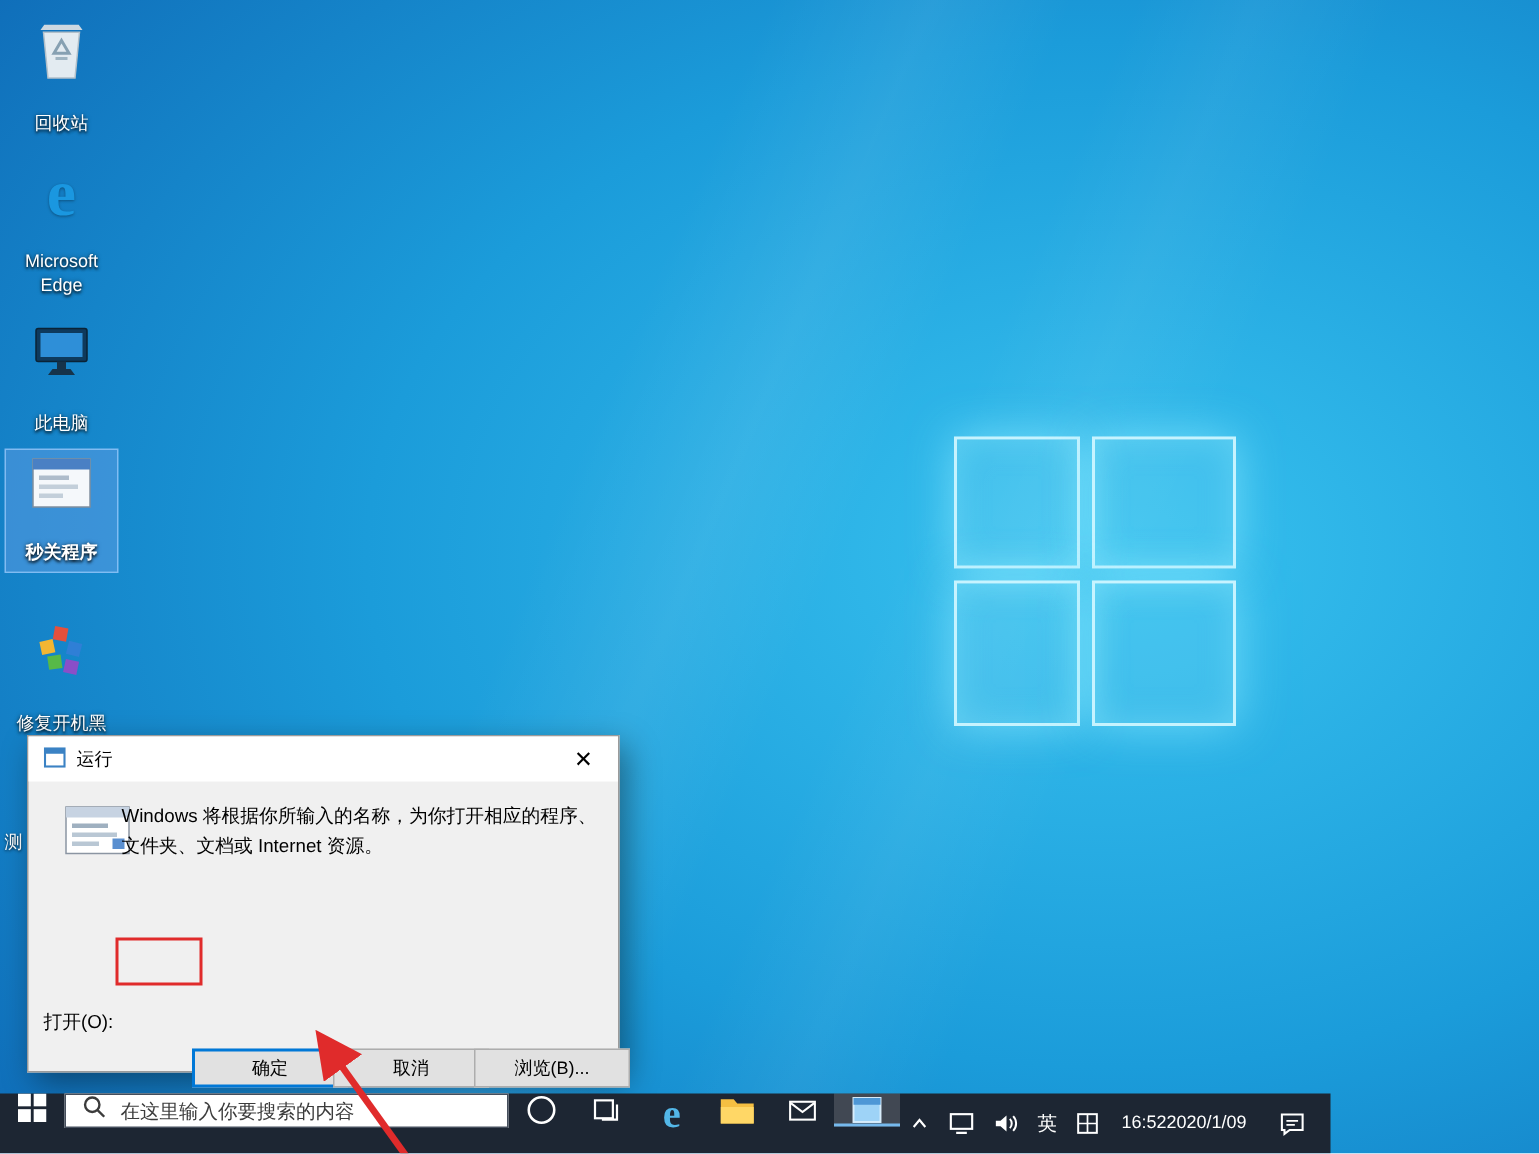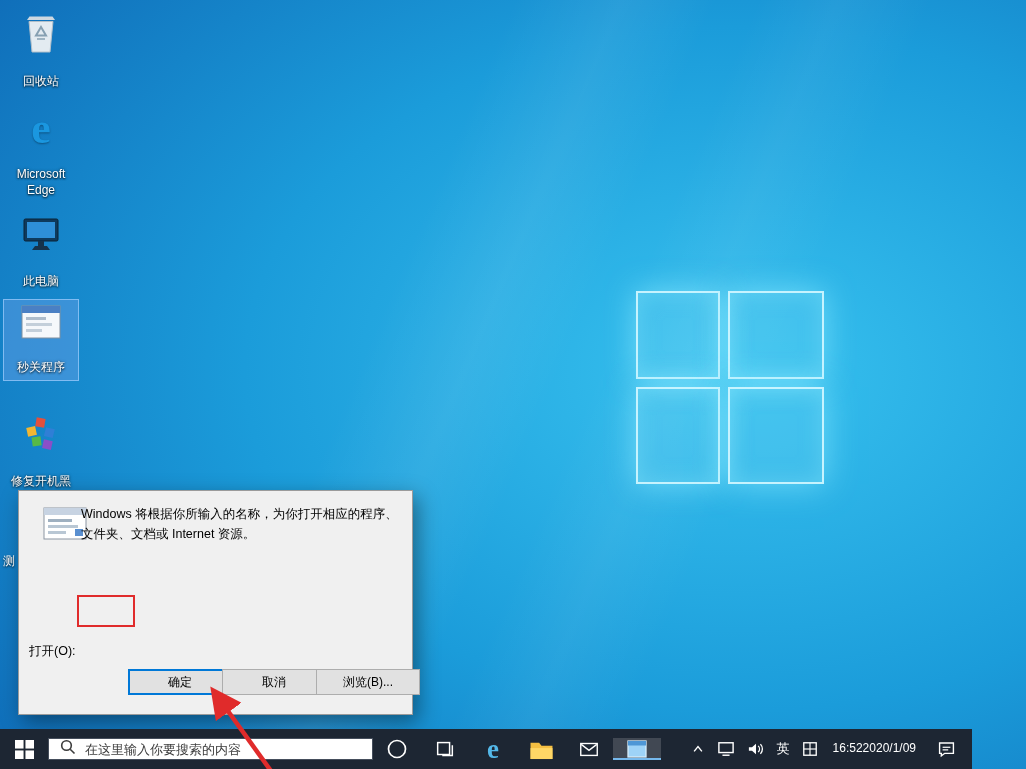--- a/index.html
+++ b/index.html
@@ -54,22 +54,22 @@
     border:1px solid #adadad; display:flex; align-items:center; justify-content:center;
     font-size:12px; font-family:inherit; cursor:default; }
   .dlg-btn.ok { left:109px; border:2px solid #0078d7; }
   .dlg-btn.cancel { left:203px; }
   .dlg-btn.browse { left:297px; }
 
   
   .arrow-annot { position:absolute; left:198px; top:680px; z-index:50; pointer-events:none; }
 
   
-  .taskbar { position:absolute; left:0; bottom:0; width:972px; height:40px; background:#1d2633;
-    display:flex; align-items:center; z-index:30; color:#fff; }
+  .taskbar { position:absolute; left:0; bottom:0; width:887px; height:40px; background:#1d2633;
+    display:flex; align-items:flex-start; z-index:30; color:#fff; }
   .tb-btn { width:48px; display:flex; align-items:center; justify-content:center; }
   .search-box { width:325px; background:#fff; border:1px solid #454e5c; display:flex;
     align-items:center; gap:9px; padding:0 11px; }
   .search-box input { flex:1; border:none; outline:none; font-size:13px; color:#333;
     background:transparent; font-family:inherit; }
   .search-box input::placeholder { color:#3c3c3c; opacity:1; }
   .active-app { background:rgba(255,255,255,.16); box-shadow:inset 0 -2px 0 #76b9ed; }
   .tray { margin-left:auto; display:flex; align-items:center; padding-right:4px; }
   .tray-item { height:40px; display:flex; align-items:center; justify-content:center; padding:0 6px; }
   .ime-text { font-size:13px; }
@@ -109,21 +109,21 @@
       <svg width="42" height="38" viewBox="0 0 42 38">
         <rect x="4" y="3" width="34" height="22" rx="1.5" fill="#0e3a5d" stroke="#0a2336"></rect>
         <rect x="7" y="6" width="28" height="16" fill="#2e8fd8"></rect>
         <path d="M15 30 h12 l3 4 H12 Z" fill="#16334a"></path>
         <rect x="18" y="25" width="6" height="5" fill="#16334a"></rect>
       </svg>
     </span>
     <span class="label">此电脑</span>
   </div>
 
-  <div class="desktop-icon selected" style="top:300px;">
+  <div class="desktop-icon selected" style="top:300px;font-weight:bold;">
     <span>
       <svg width="42" height="36" viewBox="0 0 42 36">
         <rect x="2" y="2" width="38" height="32" fill="#f5f8fb" stroke="#7f8f9f"></rect>
         <rect x="2" y="2" width="38" height="7" fill="#4a80c4"></rect>
         <rect x="6" y="13" width="20" height="3" fill="#aebccb"></rect>
         <rect x="6" y="19" width="26" height="3" fill="#c3cfda"></rect>
         <rect x="6" y="25" width="16" height="3" fill="#c3cfda"></rect>
       </svg>
     </span>
     <span class="label">秒关程序</span>
@@ -138,20 +138,30 @@
         <rect x="12" y="21" width="9" height="9" fill="#57b947" transform="rotate(-8 16 25)"></rect>
         <rect x="23" y="24" width="9" height="9" fill="#8a4fc8" transform="rotate(12 27 28)"></rect>
       </svg>
     </span>
     <span class="label">修复开机黑屏</span>
   </div>
 
   <span class="partial-label">测</span>
 
   <div class="run-dialog">
+    <div class="titlebar">
+      <span>
+        <svg width="15" height="14" viewBox="0 0 15 14">
+          <rect x="1" y="1" width="13" height="12" fill="#fff" stroke="#3b82c4" stroke-width="1.4"></rect>
+          <rect x="1" y="1" width="13" height="3.5" fill="#3b82c4"></rect>
+        </svg>
+      </span>
+      <span class="title">运行</span>
+      <span class="close-btn">✕</span>
+    </div>
     <div class="dialog-body">
       <span class="run-big-icon">
         <svg width="44" height="34" viewBox="0 0 44 34">
           <rect x="1" y="1" width="42" height="31" fill="#fff" stroke="#8b95a2"></rect>
           <rect x="1" y="1" width="42" height="7" fill="#c7d3e2"></rect>
           <rect x="5" y="12" width="24" height="3" fill="#9fb0c0"></rect>
           <rect x="5" y="18" width="30" height="3" fill="#b9c7d4"></rect>
           <rect x="5" y="24" width="18" height="3" fill="#b9c7d4"></rect>
           <rect x="32" y="22" width="8" height="7" fill="#5a8fd0"></rect>
         </svg>

